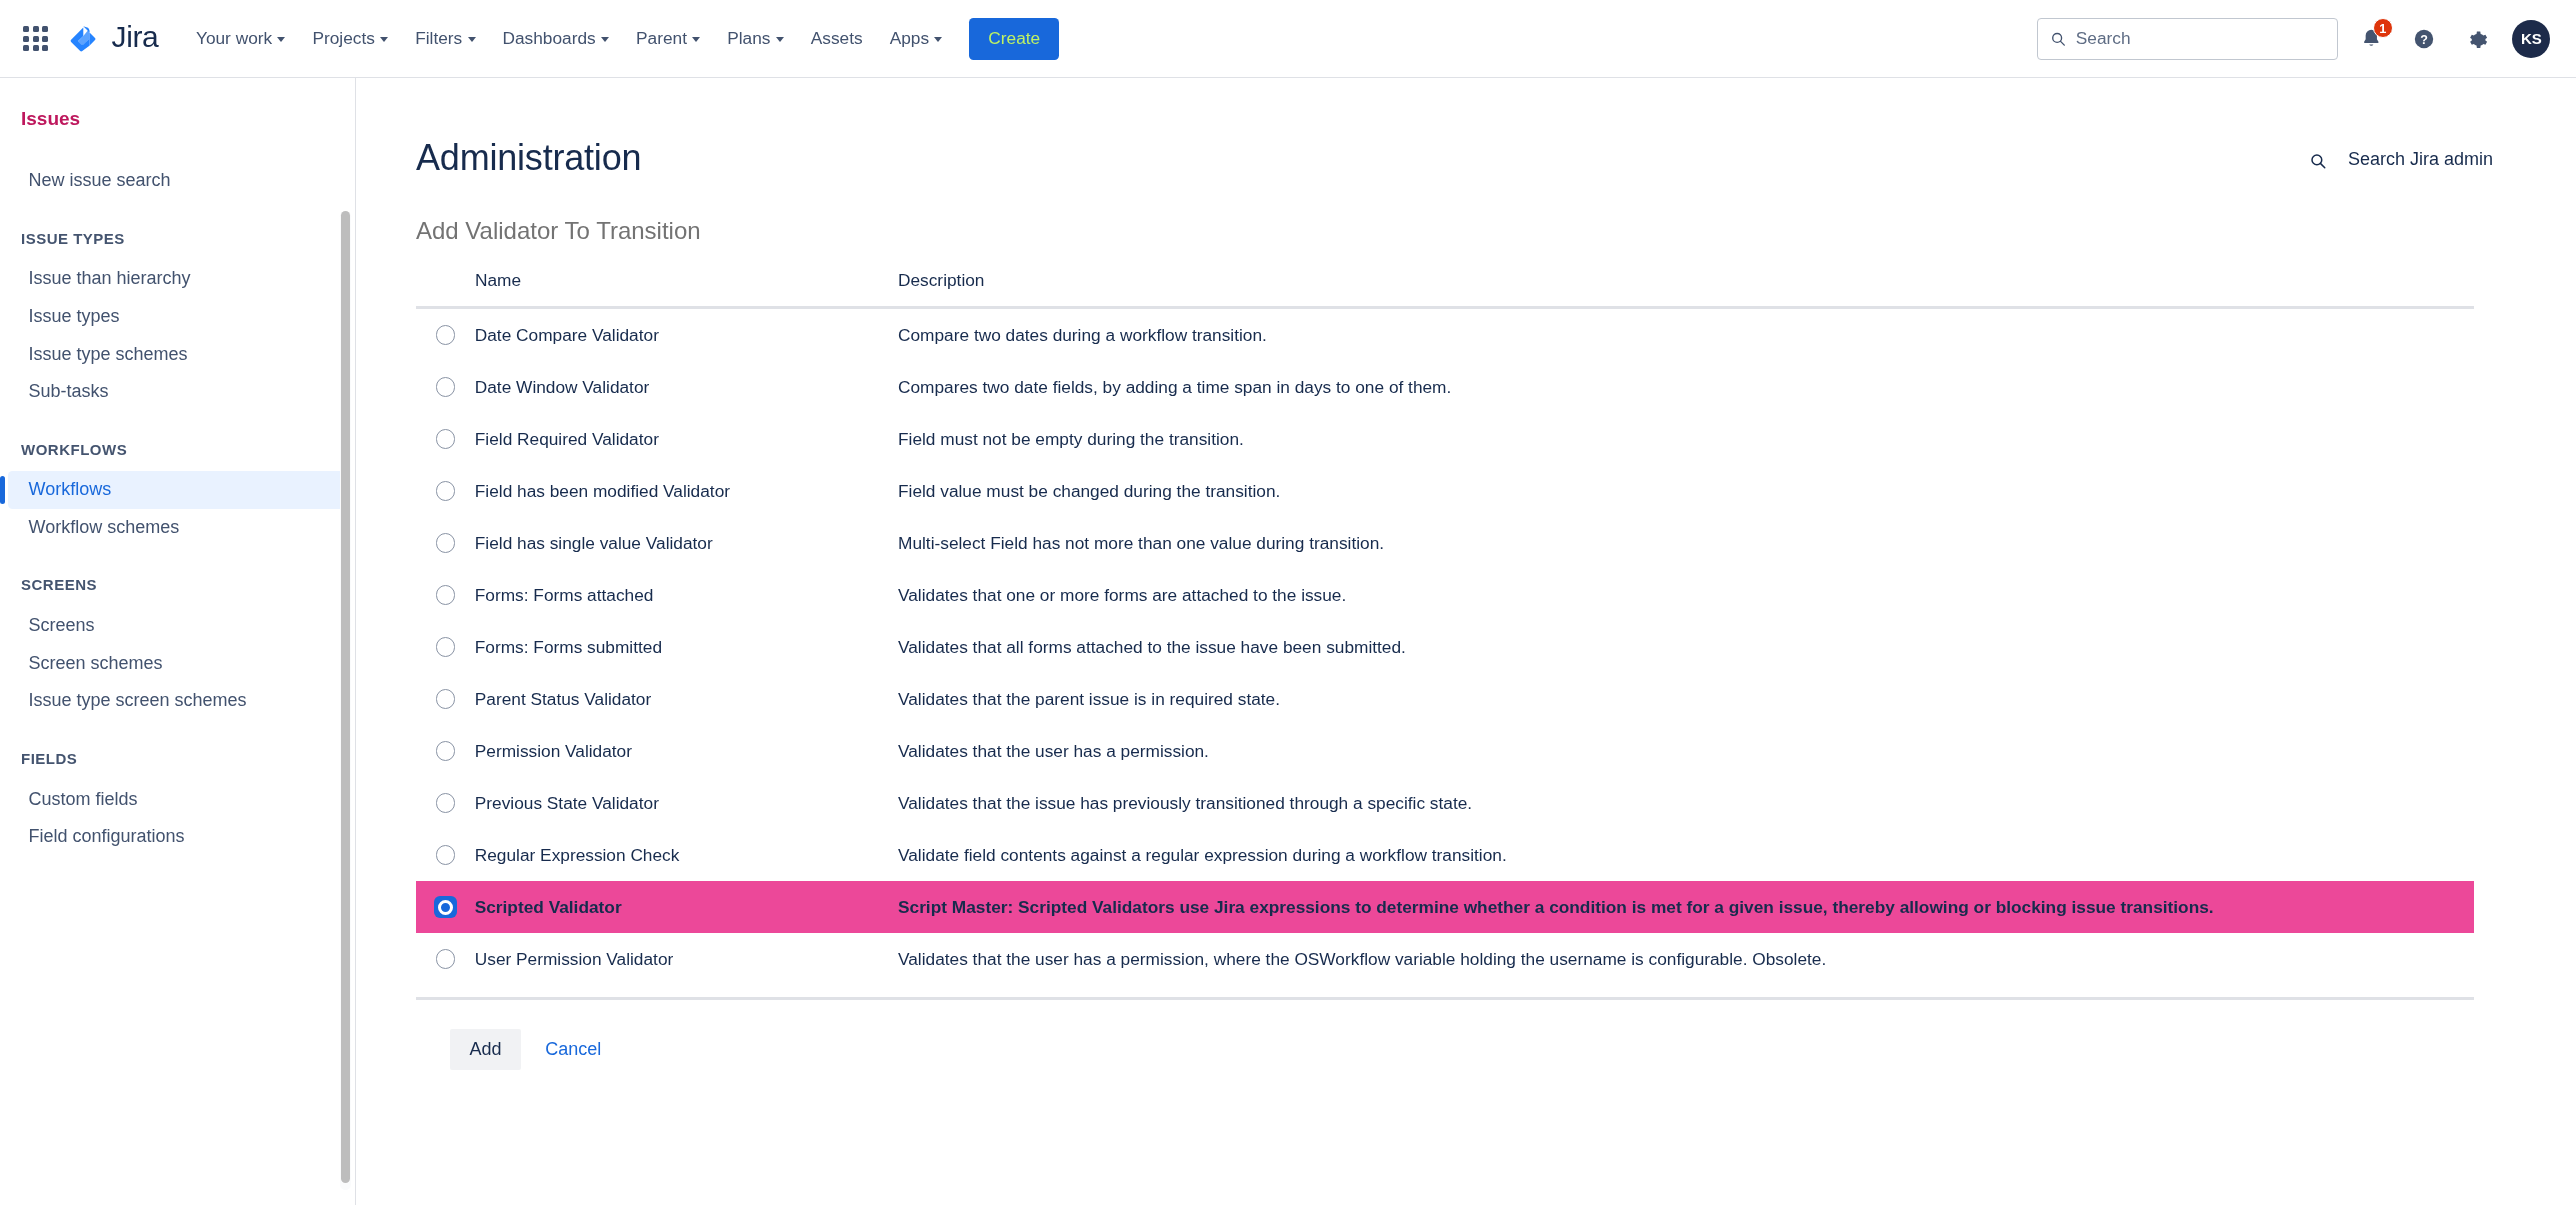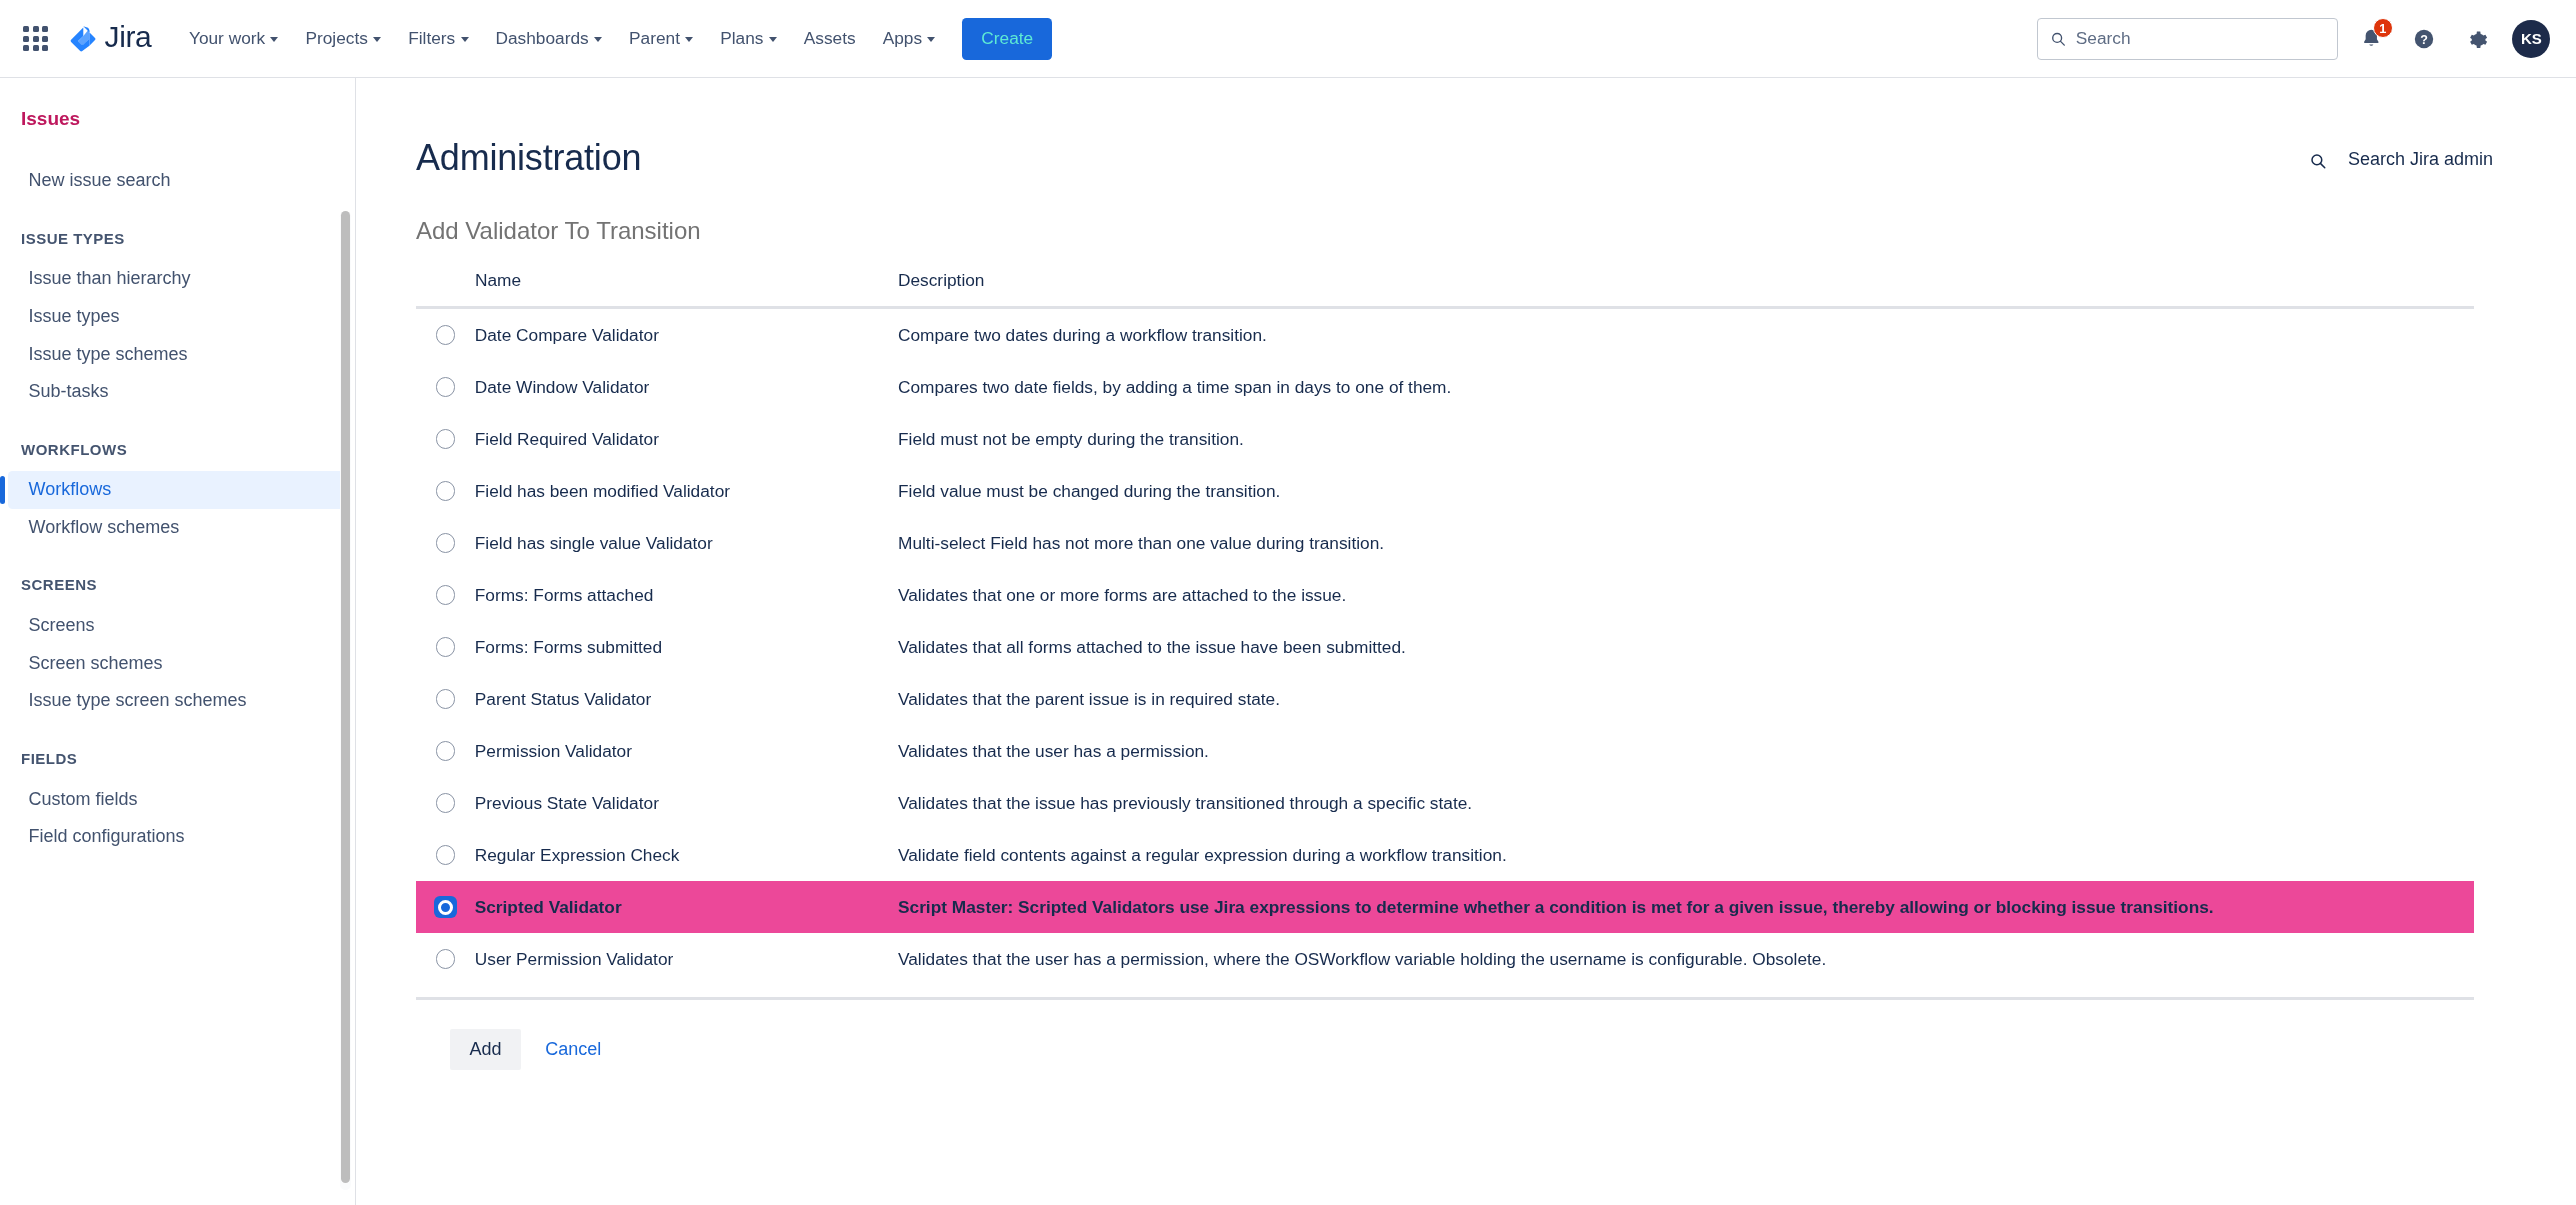--- a/index.html
+++ b/index.html
@@ -42,21 +42,21 @@
   .app-switcher i {
     width: 6px; height: 6px;
     background: #42526E;
     border-radius: 1.5px;
     display: block;
   }
 
   .brand {
     display: flex;
     align-items: center;
-    gap: 6px;
+    gap: 13px;
     margin-left: 13.6px;
     margin-right: 25.6px;
     cursor: pointer;
     flex: 0 0 auto;
   }
   .brand-mark { width: 32px; height: 32px; display: block; }
   .brand-text {
     font-size: 30px;
     letter-spacing: -0.4px;
     color: #172B4D;
@@ -85,21 +85,21 @@
     border-top: 5.3px solid #42526E;
     display: inline-block;
     margin-top: 2.3px;
   }
 
   .create-btn {
     margin-left: 15px;
     height: 42px;
     padding: 0 19px;
     background: #1868DB;
-    color: #5eead4;
+    color: #bef264;
     font-size: 17.3px;
     border: none;
     border-radius: 4.5px;
     cursor: pointer;
     font-family: inherit;
     white-space: nowrap;
   }
 
   .topnav-right {
     margin-left: auto;

